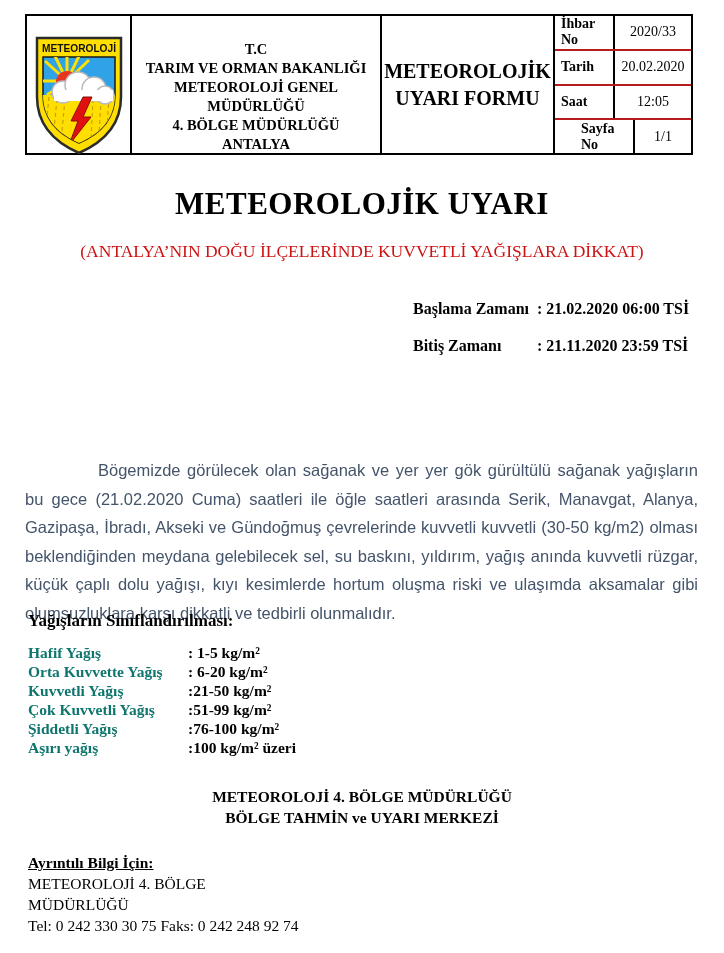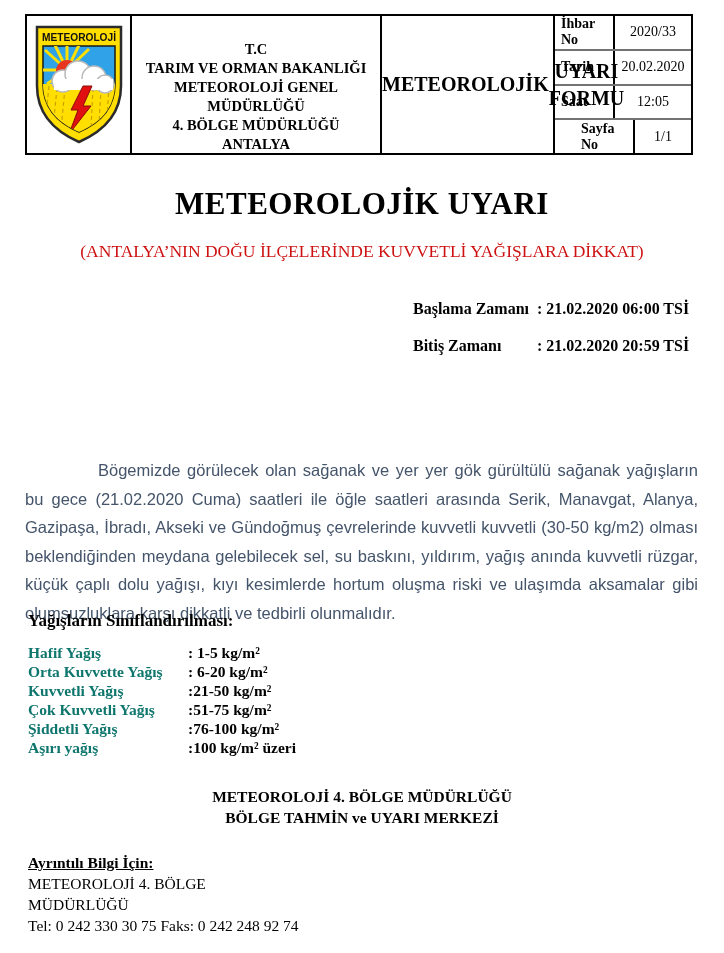--- a/index.html
+++ b/index.html
@@ -6,28 +6,28 @@
   .page {
     position:relative; width:724px; height:953px; background:#ffffff;
     font-family:"Liberation Serif", serif; color:#000; overflow:hidden;
     margin:0 auto;
   }
   
   .header { position:absolute; left:25px; top:14px; width:668px; height:141px;
     display:flex; border:2px solid #000; box-sizing:border-box; background:#fff; }
   .hcell { box-sizing:border-box; }
   .logo-cell { width:105px; border-right:2px solid #000; display:flex;
-    align-items:flex-start; justify-content:center; padding-top:8px; }
+    align-items:flex-start; justify-content:center; padding-top:19px; }
   .ministry-cell { width:250px; border-right:2px solid #000; text-align:center;
     font-weight:bold; font-size:14.5px; line-height:19px; padding-top:24px; }
   .formtitle-cell { width:173px; border-right:2px solid #000; display:flex;
-    flex-direction:row; align-items:center; justify-content:space-between;
+    flex-direction:column; align-items:center; justify-content:center;
     font-weight:bold; font-size:20px; line-height:27px; text-align:center; }
   .info-cell { flex:1; display:flex; flex-direction:column; }
-  .info-row { display:flex; flex:1; border-bottom:2px solid #737373; }
+  .info-row { display:flex; flex:1; border-bottom:2px solid #b91c1c; }
   .info-row:last-child { border-bottom:none;padding-left:20px; }
   .info-label { width:60px; border-right:2px solid #000; font-weight:bold;
     font-size:14px; line-height:16px; display:flex; align-items:center;
     padding-left:6px; box-sizing:border-box; }
   .info-value { flex:1; display:flex; align-items:center; justify-content:center;
     font-size:14px; }
   
   .doc-title { position:absolute; left:0; top:186px; width:100%;
     text-align:center; font-weight:bold; font-size:31px; letter-spacing:.5px; }
   .doc-subtitle { position:absolute; left:0; top:241px; width:100%;
@@ -138,21 +138,21 @@
   <div class="doc-title">METEOROLOJİK UYARI</div>
   <div class="doc-subtitle">(ANTALYA’NIN DOĞU İLÇELERİNDE KUVVETLİ YAĞIŞLARA DİKKAT)</div>
 
   <div class="times">
     <div class="time-row">
       <div class="time-label">Başlama Zamanı</div>
       <div class="time-value">: 21.02.2020 06:00 TSİ</div>
     </div>
     <div class="time-row">
       <div class="time-label">Bitiş Zamanı</div>
-      <div class="time-value">: 21.02.2020 20:59 TSİ</div>
+      <div class="time-value">: 21.11.2020 23:59 TSİ</div>
     </div>
   </div>
 
   <div class="body-par">Bögemizde görülecek olan sağanak ve yer yer gök gürültülü sağanak yağışların bu gece (21.02.2020 Cuma) saatleri ile öğle saatleri arasında Serik, Manavgat, Alanya, Gazipaşa, İbradı, Akseki ve Gündoğmuş çevrelerinde kuvvetli kuvvetli (30-50 kg/m2) olması beklendiğinden meydana gelebilecek sel, su baskını, yıldırım, yağış anında kuvvetli rüzgar, küçük çaplı dolu yağışı, kıyı kesimlerde hortum oluşma riski ve ulaşımda aksamalar gibi olumsuzluklara karşı dikkatli ve tedbirli olunmalıdır.</div>
 
   <div class="class-heading">Yağışların Sınıflandırılması:</div>
   <div class="class-list">
     <div class="class-row">
       <div class="class-label">Hafif Yağış</div>
       <div class="class-value">: 1-5 kg/m²</div>
@@ -160,21 +160,21 @@
     <div class="class-row">
       <div class="class-label">Orta Kuvvette Yağış</div>
       <div class="class-value">: 6-20 kg/m²</div>
     </div>
     <div class="class-row">
       <div class="class-label">Kuvvetli Yağış</div>
       <div class="class-value">:21-50 kg/m²</div>
     </div>
     <div class="class-row">
       <div class="class-label">Çok Kuvvetli Yağış</div>
-      <div class="class-value">:51-75 kg/m²</div>
+      <div class="class-value">:51-99 kg/m²</div>
     </div>
     <div class="class-row">
       <div class="class-label">Şiddetli Yağış</div>
       <div class="class-value">:76-100 kg/m²</div>
     </div>
     <div class="class-row">
       <div class="class-label">Aşırı yağış</div>
       <div class="class-value">:100 kg/m² üzeri</div>
     </div>
   </div>

